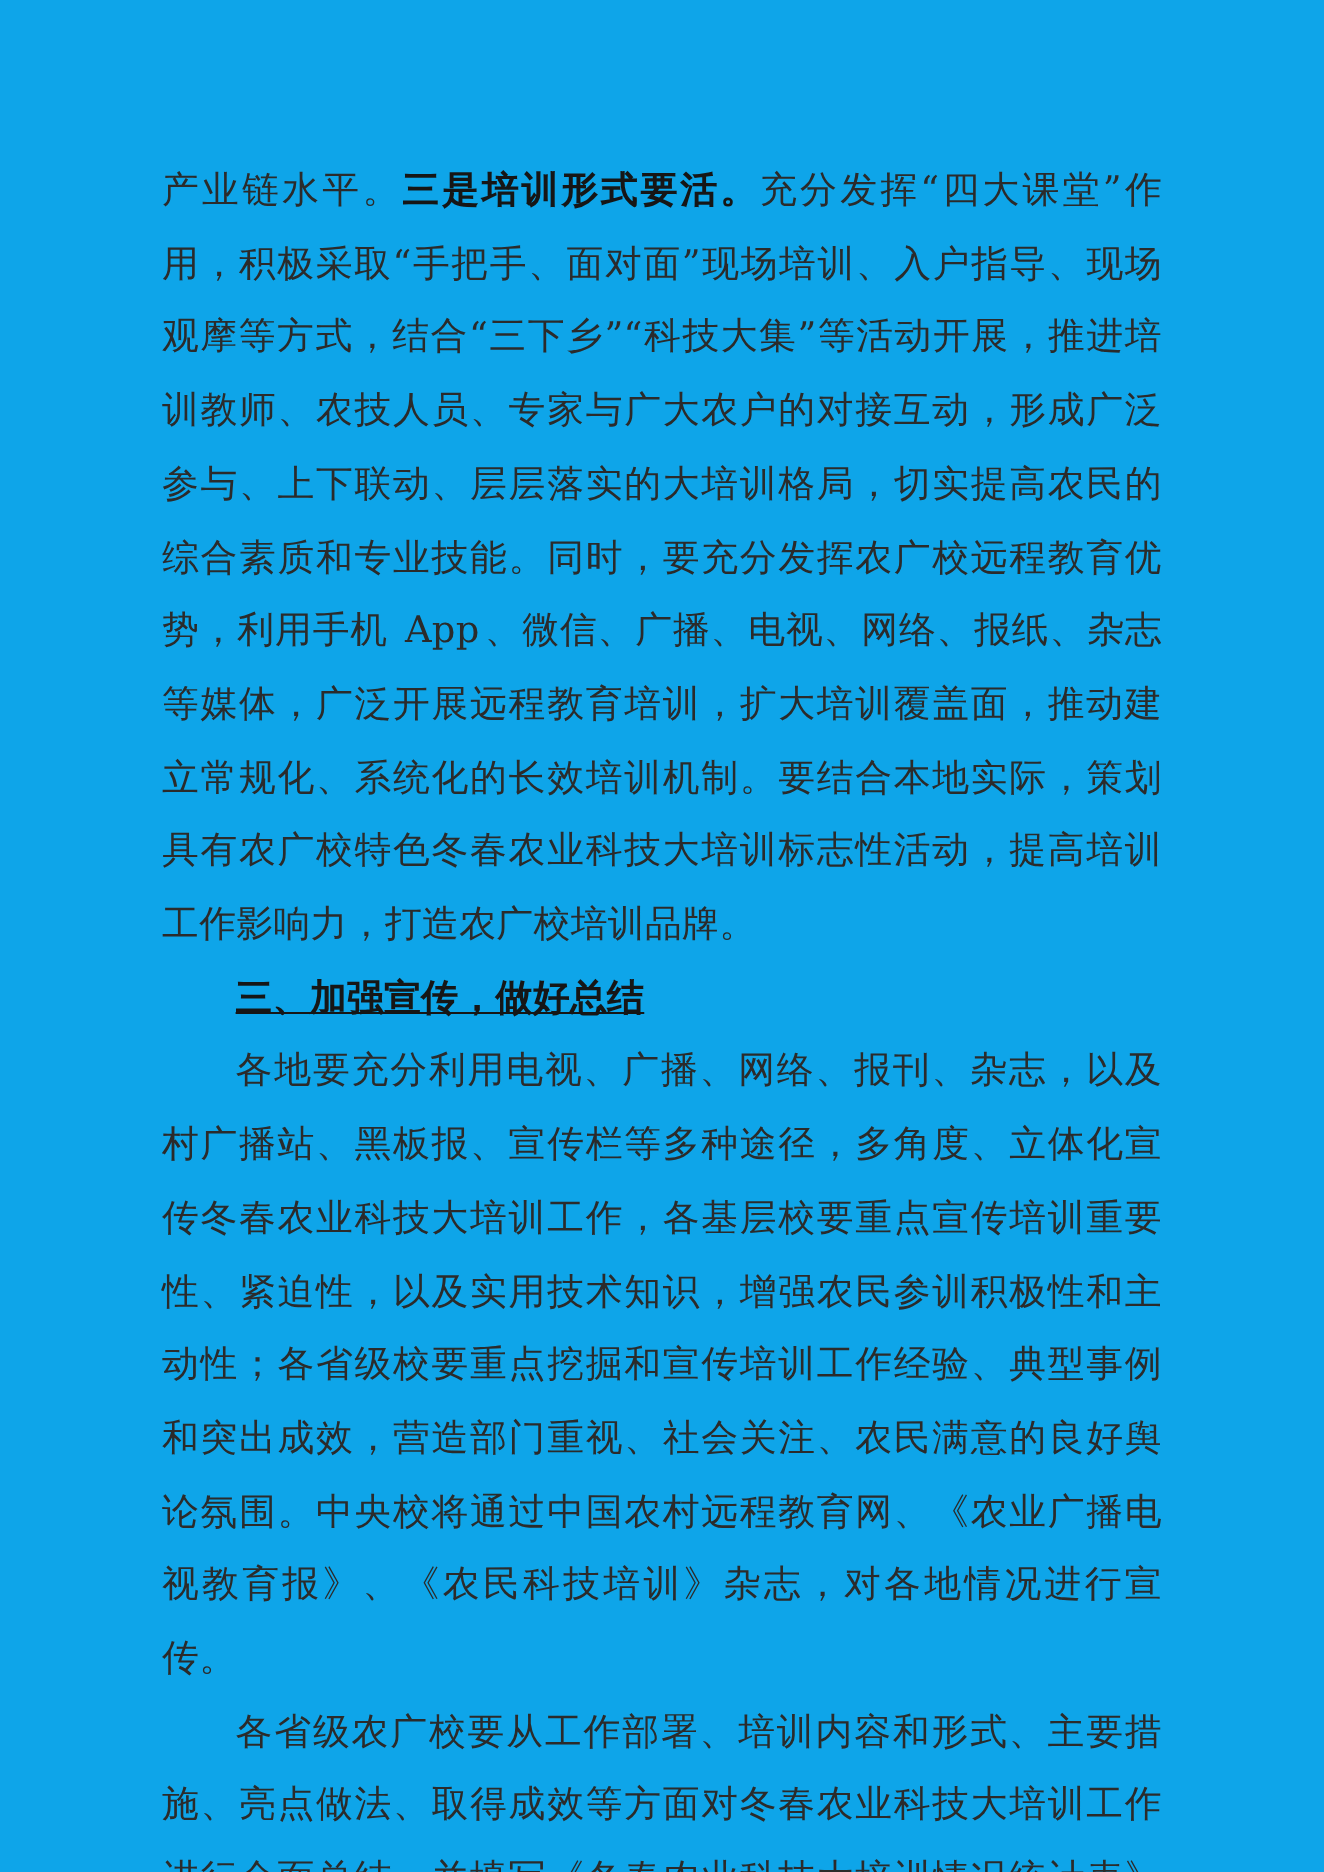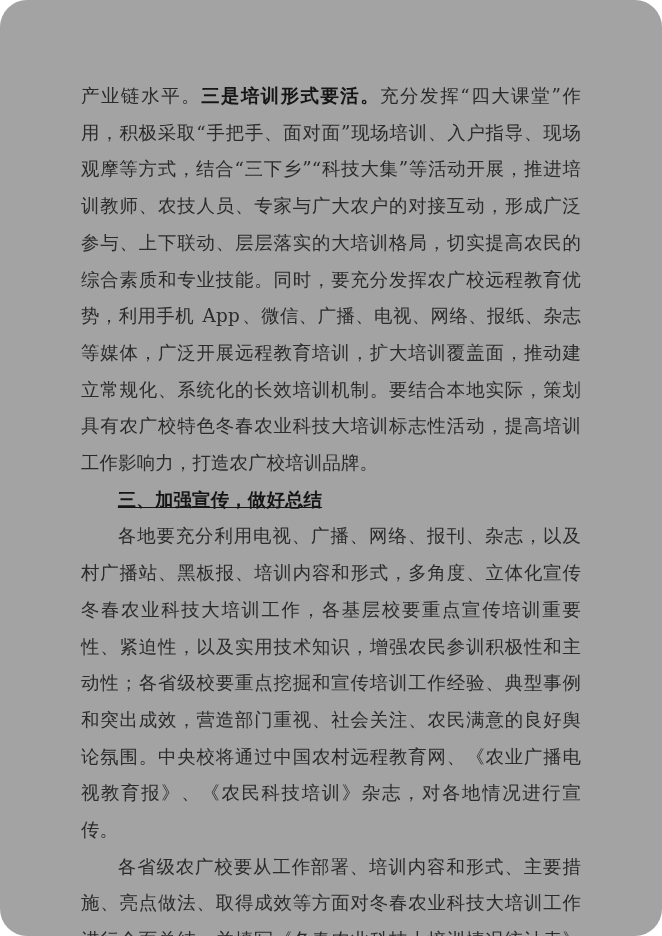--- a/index.html
+++ b/index.html
@@ -58,20 +58,20 @@
     letter-spacing: 0;
   }
   .latin {
     font-family: "DejaVu Serif", "Liberation Serif", serif;
     padding: 0 0.12em;
   }
 </style>
 </head>
 <body>
 
-<div id="page" style="background: #a3a3a3; border-radius: 27px;">
+<div id="page" style="background: #0ea5e9;">
   <div id="doc-body">
       <div class="para"><span>产业链水平。</span><span class="bold-run">三是培训形式要活。</span><span>充分发挥“四大课堂”作用，积极采取“手把手、面对面”现场培训、入户指导、现场观摩等方式，结合“三下乡”“科技大集”等活动开展，推进培训教师、农技人员、专家与广大农户的对接互动，形成广泛参与、上下联动、层层落实的大培训格局，切实提高农民的综合素质和专业技能。同时，要充分发挥农广校远程教育优势，利用手机 </span><span class="latin">App</span><span>、微信、广播、电视、网络、报纸、杂志等媒体，广泛开展远程教育培训，扩大培训覆盖面，推动建立常规化、系统化的长效培训机制。要结合本地实际，策划具有农广校特色冬春农业科技大培训标志性活动，提高培训工作影响力，打造农广校培训品牌。</span></div>
       <div class="heading">三、加强宣传，做好总结</div>
-      <div class="para indent"><span>各地要充分利用电视、广播、网络、报刊、杂志，以及村广播站、黑板报、培训内容和形式，多角度、立体化宣传冬春农业科技大培训工作，各基层校要重点宣传培训重要性、紧迫性，以及实用技术知识，增强农民参训积极性和主动性；各省级校要重点挖掘和宣传培训工作经验、典型事例和突出成效，营造部门重视、社会关注、农民满意的良好舆论氛围。中央校将通过中国农村远程教育网、《农业广播电视教育报》、《农民科技培训》杂志，对各地情况进行宣传。</span></div>
+      <div class="para indent"><span>各地要充分利用电视、广播、网络、报刊、杂志，以及村广播站、黑板报、宣传栏等多种途径，多角度、立体化宣传冬春农业科技大培训工作，各基层校要重点宣传培训重要性、紧迫性，以及实用技术知识，增强农民参训积极性和主动性；各省级校要重点挖掘和宣传培训工作经验、典型事例和突出成效，营造部门重视、社会关注、农民满意的良好舆论氛围。中央校将通过中国农村远程教育网、《农业广播电视教育报》、《农民科技培训》杂志，对各地情况进行宣传。</span></div>
       <div class="para indent"><span>各省级农广校要从工作部署、培训内容和形式、主要措施、亮点做法、取得成效等方面对冬春农业科技大培训工作进行全面总结，并填写《冬春农业科技大培训情况统计表》（附件 </span></div>
     </div>
 </div>
 
 </body></html>

